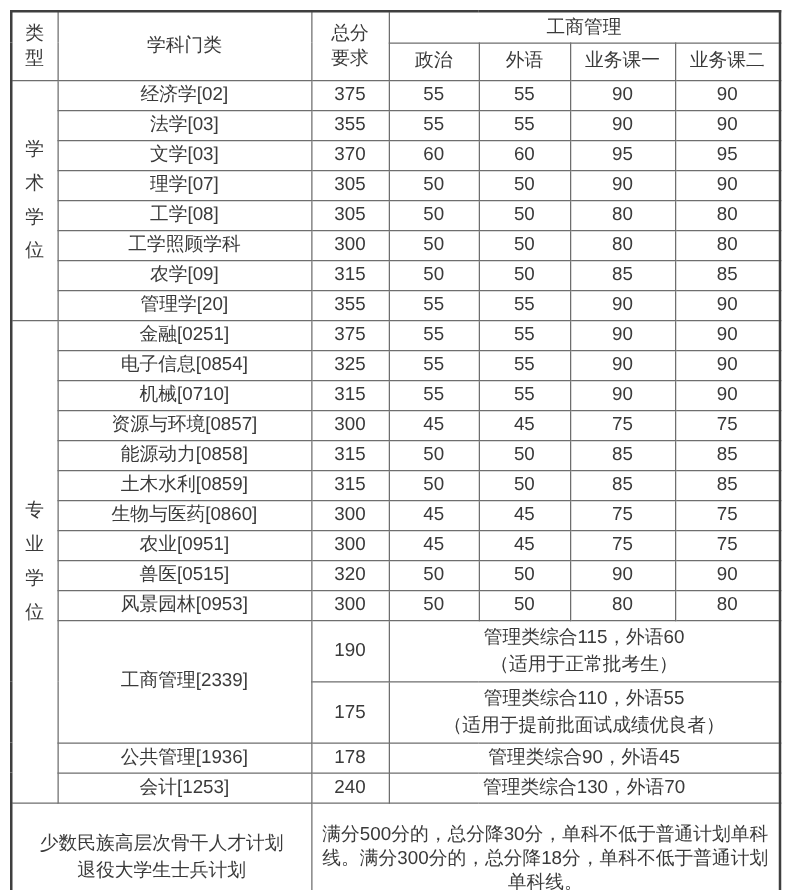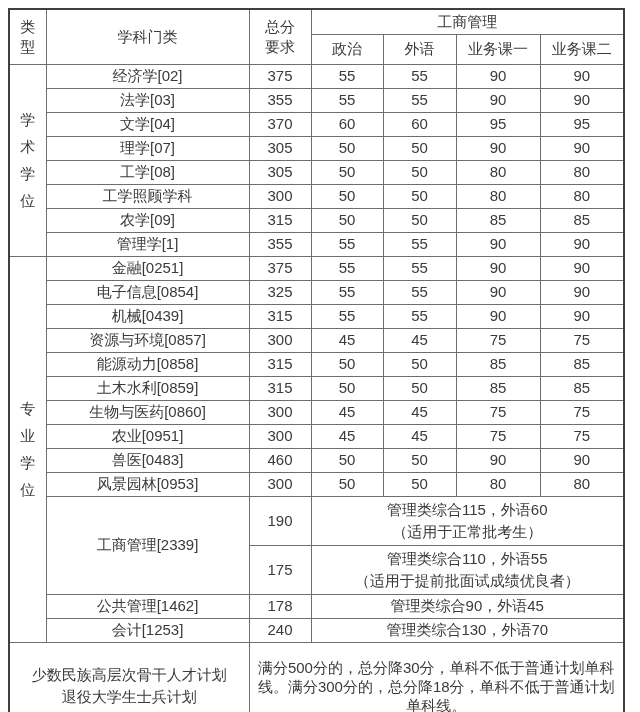--- a/index.html
+++ b/index.html
@@ -76,21 +76,21 @@
       </tr>
       <tr>
         <td>法学[03]</td>
         <td>355</td>
         <td>55</td>
         <td>55</td>
         <td>90</td>
         <td>90</td>
       </tr>
       <tr>
-        <td>文学[04]</td>
+        <td>文学[03]</td>
         <td>370</td>
         <td>60</td>
         <td>60</td>
         <td>95</td>
         <td>95</td>
       </tr>
       <tr>
         <td>理学[07]</td>
         <td>305</td>
         <td>50</td>
@@ -116,21 +116,21 @@
       </tr>
       <tr>
         <td>农学[09]</td>
         <td>315</td>
         <td>50</td>
         <td>50</td>
         <td>85</td>
         <td>85</td>
       </tr>
       <tr>
-        <td>管理学[1]</td>
+        <td>管理学[20]</td>
         <td>355</td>
         <td>55</td>
         <td>55</td>
         <td>90</td>
         <td>90</td>
       </tr>
       <tr>
         <td rowspan="14" class="vert">专
 业
 学
@@ -144,21 +144,21 @@
       </tr>
       <tr>
         <td>电子信息[0854]</td>
         <td>325</td>
         <td>55</td>
         <td>55</td>
         <td>90</td>
         <td>90</td>
       </tr>
       <tr>
-        <td>机械[0439]</td>
+        <td>机械[0710]</td>
         <td>315</td>
         <td>55</td>
         <td>55</td>
         <td>90</td>
         <td>90</td>
       </tr>
       <tr>
         <td>资源与环境[0857]</td>
         <td>300</td>
         <td>45</td>
@@ -192,22 +192,22 @@
       </tr>
       <tr>
         <td>农业[0951]</td>
         <td>300</td>
         <td>45</td>
         <td>45</td>
         <td>75</td>
         <td>75</td>
       </tr>
       <tr>
-        <td>兽医[0483]</td>
-        <td>460</td>
+        <td>兽医[0515]</td>
+        <td>320</td>
         <td>50</td>
         <td>50</td>
         <td>90</td>
         <td>90</td>
       </tr>
       <tr>
         <td>风景园林[0953]</td>
         <td>300</td>
         <td>50</td>
         <td>50</td>
@@ -219,21 +219,21 @@
         <td>190</td>
         <td colspan="4" class="mline">管理类综合115，外语60
 （适用于正常批考生）</td>
       </tr>
       <tr>
         <td>175</td>
         <td colspan="4" class="mline">管理类综合110，外语55
 （适用于提前批面试成绩优良者）</td>
       </tr>
       <tr>
-        <td>公共管理[1462]</td>
+        <td>公共管理[1936]</td>
         <td>178</td>
         <td colspan="4">管理类综合90，外语45</td>
       </tr>
       <tr>
         <td>会计[1253]</td>
         <td>240</td>
         <td colspan="4">管理类综合130，外语70</td>
       </tr>
       <tr>
         <td colspan="2" class="mline">少数民族高层次骨干人才计划

